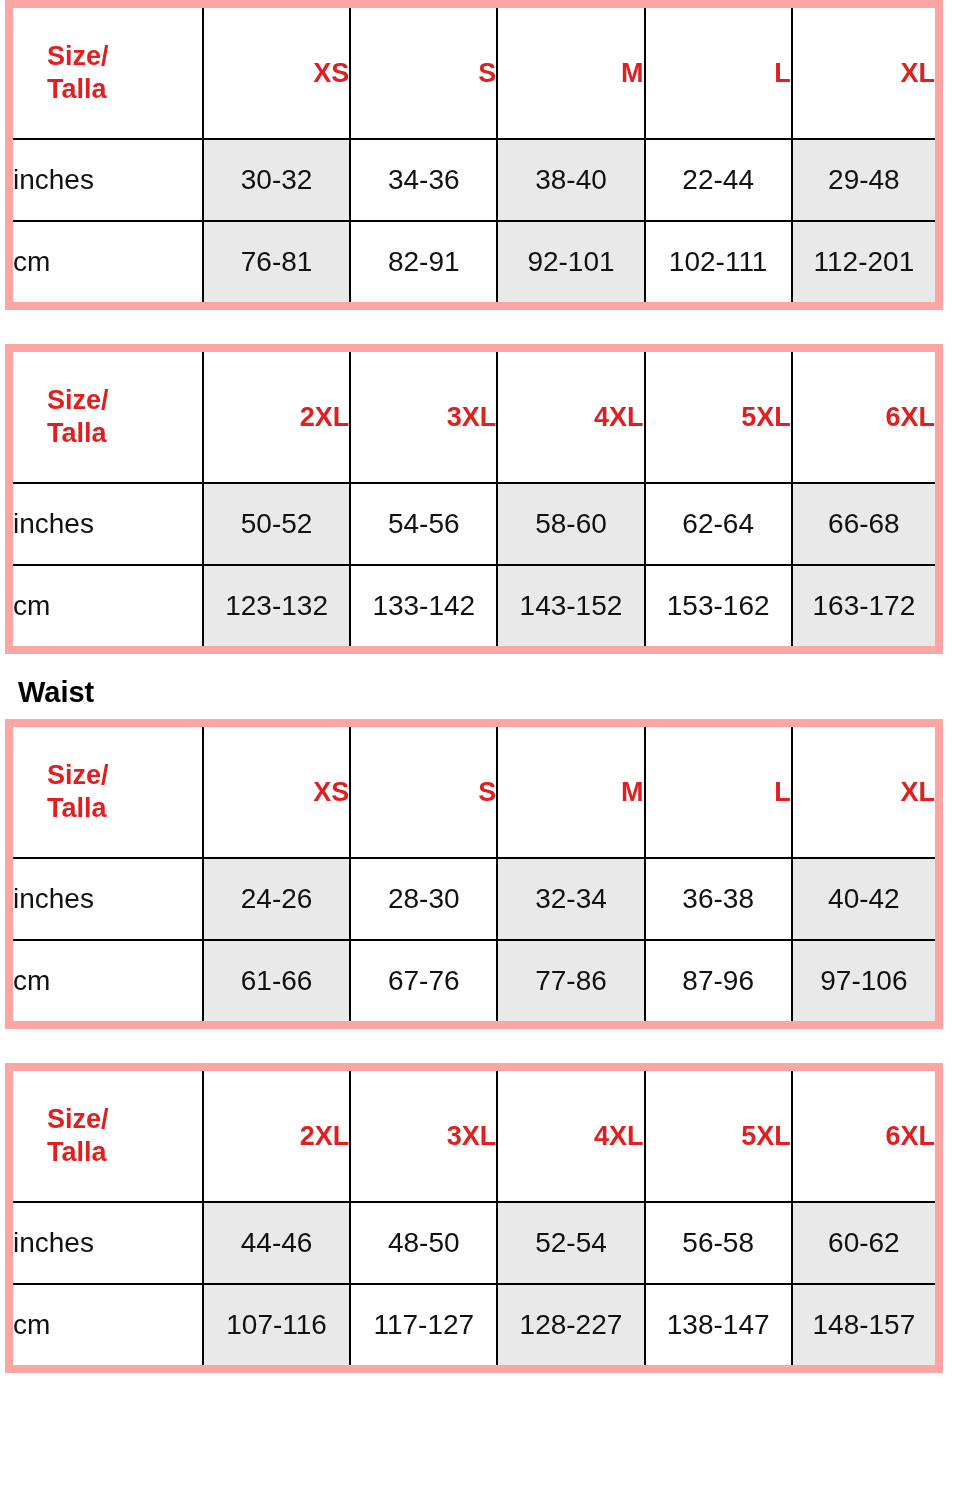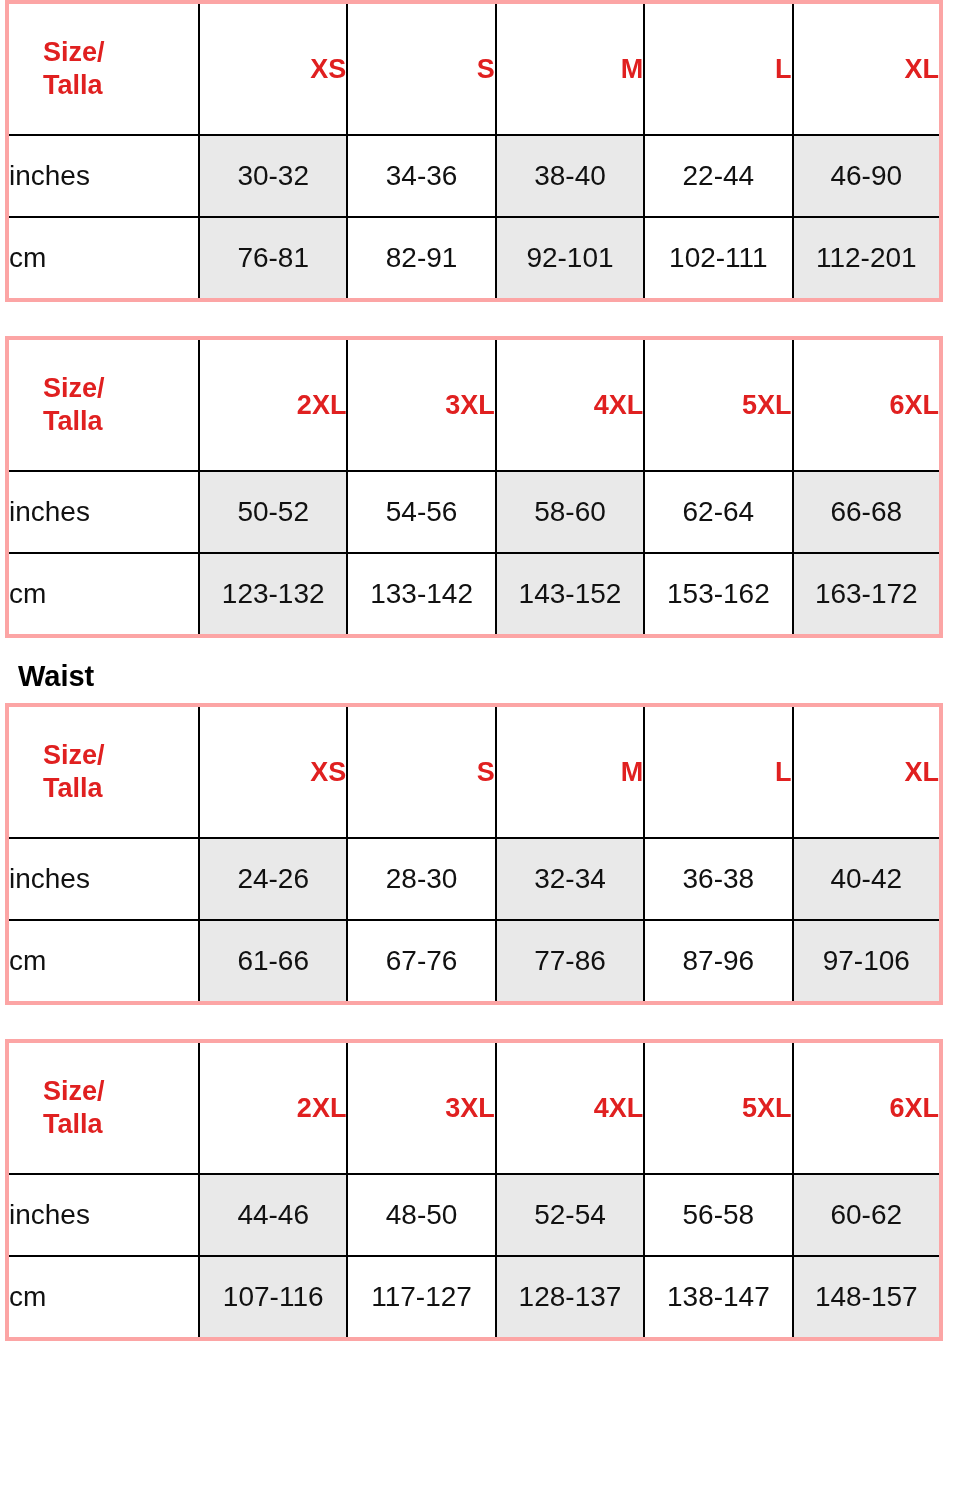--- a/index.html
+++ b/index.html
@@ -38,21 +38,21 @@
     font-size: 29px;
     font-weight: bold;
     color: #000000;
     margin: 22px 0 10px 18px;
   }
   table.size-table {
     border-collapse: collapse;
     table-layout: fixed;
     width: 938px;
     margin: 0 0 0 5px;
-    border: 4px solid #fca5a5;
+    border: 8px solid #fca5a5;
   }
   table.size-table td {
     border: 2px solid #000000;
     text-align: center;
     vertical-align: middle;
     font-size: 28px;
     color: #111111;
     padding: 0;
     height: 80px;
   }
@@ -100,21 +100,21 @@
         <td class="header-cell">M</td>
         <td class="header-cell">L</td>
         <td class="header-cell">XL</td>
       </tr>
       <tr>
         <td class="unit-label">inches</td>
         <td class="shaded">30-32</td>
         <td>34-36</td>
         <td class="shaded">38-40</td>
         <td>22-44</td>
-        <td class="shaded">46-90</td>
+        <td class="shaded">29-48</td>
       </tr>
       <tr>
         <td class="unit-label">cm</td>
         <td class="shaded">76-81</td>
         <td>82-91</td>
         <td class="shaded">92-101</td>
         <td>102-111</td>
         <td class="shaded">112-201</td>
       </tr>
     </tbody>
@@ -208,20 +208,20 @@
         <td class="shaded">44-46</td>
         <td>48-50</td>
         <td class="shaded">52-54</td>
         <td>56-58</td>
         <td class="shaded">60-62</td>
       </tr>
       <tr>
         <td class="unit-label">cm</td>
         <td class="shaded">107-116</td>
         <td>117-127</td>
-        <td class="shaded">128-137</td>
+        <td class="shaded">128-227</td>
         <td>138-147</td>
         <td class="shaded">148-157</td>
       </tr>
     </tbody>
   </table>
 
 </div>
 
 </body></html>

